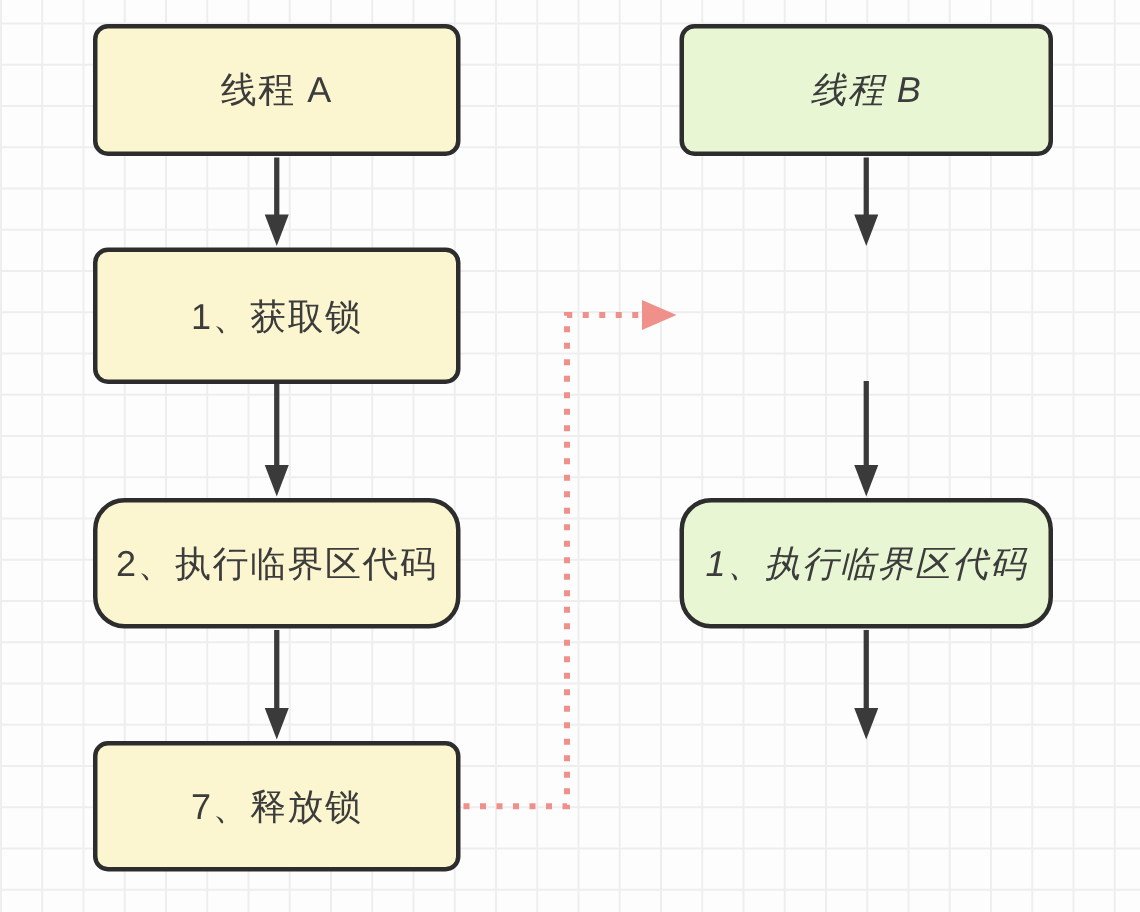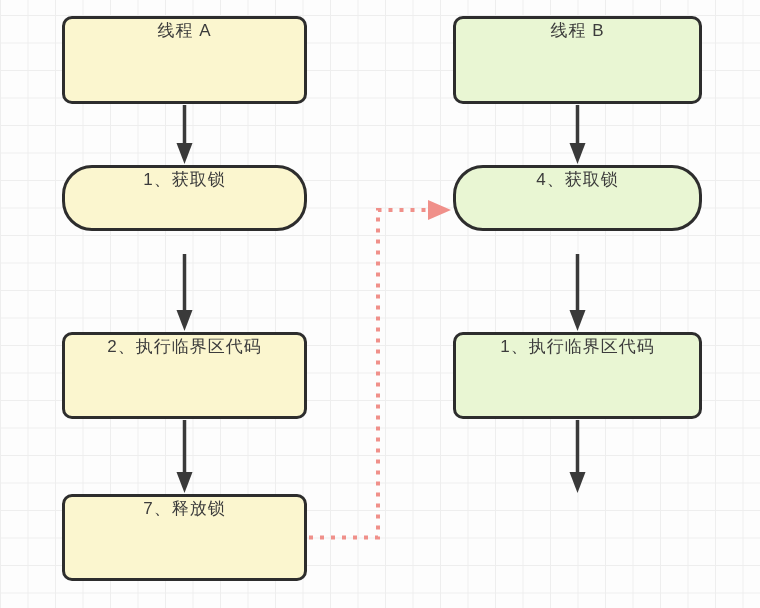--- a/index.html
+++ b/index.html
@@ -45,31 +45,31 @@
   .handoff-arrow polygon {
     fill: var(--handoff-arrow, #f0908a);
     stroke: none;
   }
   .node {
     position: absolute;
     box-sizing: border-box;
     border: 3px solid var(--node-border, #2d2d2d);
     border-radius: 10px;
     display: flex;
-    align-items: flex-start;
+    align-items: center;
     justify-content: center;
     color: var(--text, #3c3c3c);
-    font-size: 17px;
+    font-size: 24px;
     letter-spacing: 1px;
   }
   .col-a { left: 62px;  width: 245px; background: var(--thread-a-fill, #fbf6cf); }
-  .col-b { left: 453px; width: 249px; background: var(--thread-b-fill, #e9f6d3); }
+  .col-b { left: 453px; width: 249px; background: var(--thread-b-fill, #e9f6d3); font-style: italic; }
   .r0 { top: 16px;  height: 88px; }
-  .r1 { top: 165px; height: 66px; border-radius: 30px; }
-  .r2 { top: 332px; height: 87px; }
+  .r1 { top: 165px; height: 91px; }
+  .r2 { top: 332px; height: 87px; border-radius: 21px; }
   .r3 { top: 494px; height: 87px; }
   .node-label { white-space: nowrap; }
 </style>
 </head>
 <body>
 
 <div class="canvas">
 
   <svg class="connector-layer" viewBox="0 0 760 608" xmlns="http://www.w3.org/2000/svg">
 
@@ -114,20 +114,17 @@
   <div class="node col-a r2">
     <span class="node-label">2、执行临界区代码</span>
   </div>
   <div class="node col-a r3">
     <span class="node-label">7、释放锁</span>
   </div>
 
   <div class="node col-b r0">
     <span class="node-label">线程 B</span>
   </div>
-  <div class="node col-b r1">
-    <span class="node-label">4、获取锁</span>
-  </div>
   <div class="node col-b r2">
     <span class="node-label">1、执行临界区代码</span>
   </div>
 
 </div>
 
 </body></html>

